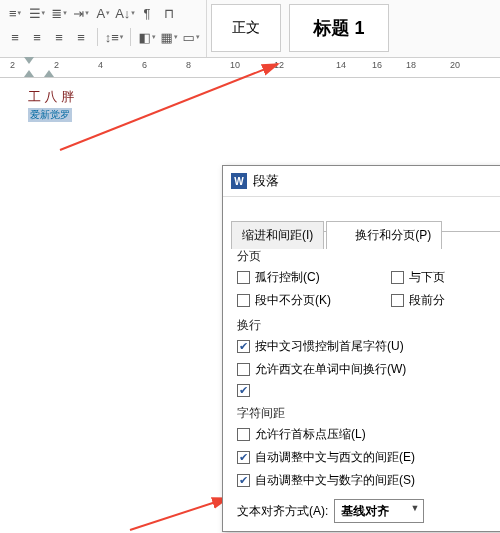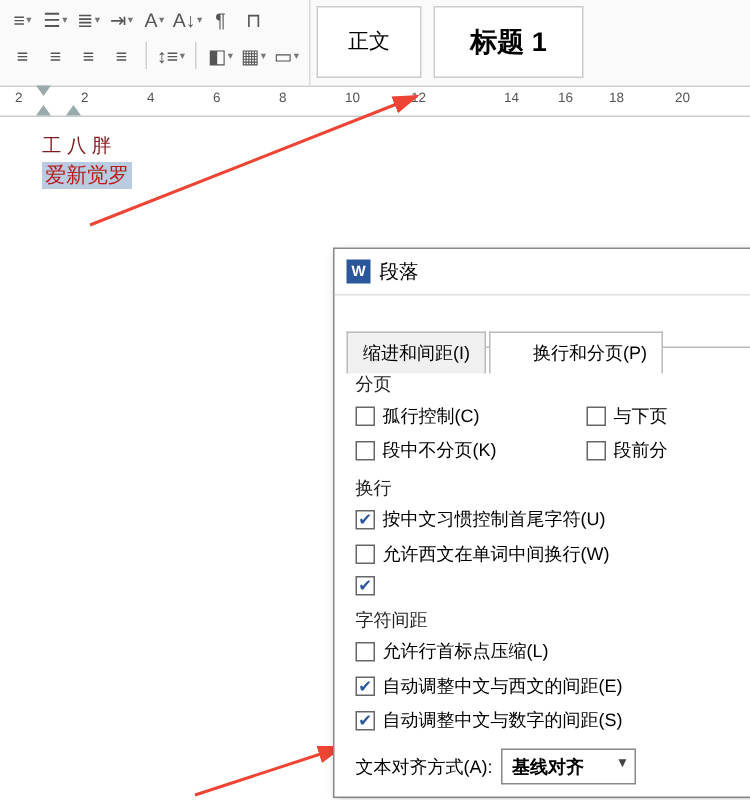--- a/index.html
+++ b/index.html
@@ -76,22 +76,22 @@
     top: 12px;
   }
   .doc {
     padding: 10px 0 0 28px;
     position: relative;
   }
   .doc .line1 { color: #7f1d1d; font-size: 13px; }
   .doc .line2 {
     display: inline-block;
     background: #b8cbe0;
-    color: #b91c1c;
-    font-size: 14px;
+    color: #0369a1;
+    font-size: 10px;
     padding: 0 2px;
     margin-top: 2px;
   }
   .dialog {
     position: absolute;
     left: 222px; top: 165px;
     width: 320px;
     background: #fff;
     border: 1px solid #888;
     box-shadow: 2px 2px 6px rgba(0,0,0,.25);

